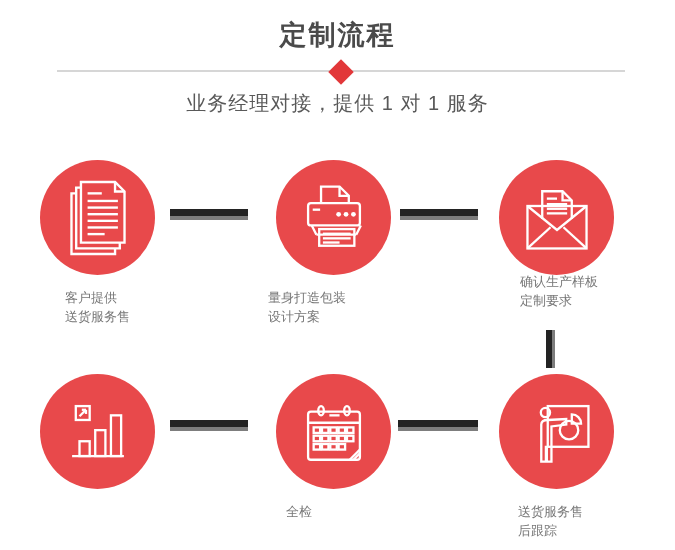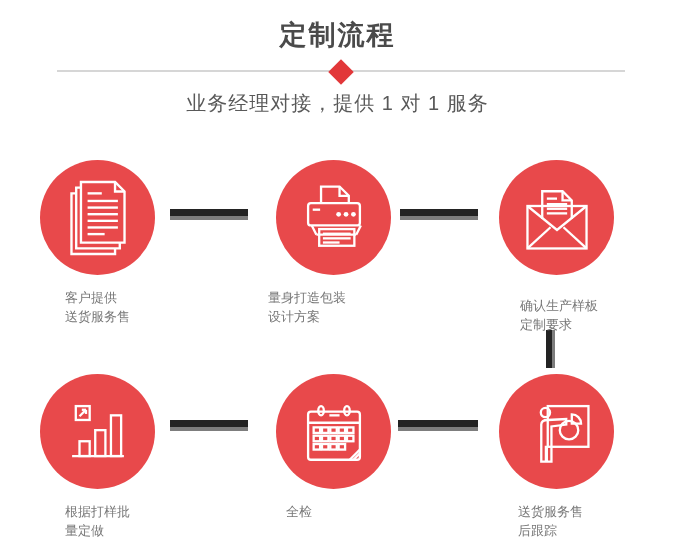--- a/index.html
+++ b/index.html
@@ -19,21 +19,21 @@
   .circle{position:absolute;width:115px;height:115px;border-radius:50%;background:#e8494b;
           display:flex;align-items:center;justify-content:center;}
   .c1{left:40px;top:160px}.c2{left:276px;top:160px}.c3{left:499px;top:160px}
   .c4{left:40px;top:374px}.c5{left:276px;top:374px}.c6{left:499px;top:374px}
 
   .icon{display:block;}
   .icon *{stroke:#ffffff;fill:none;stroke-width:2.5;stroke-linecap:butt;stroke-linejoin:miter;}
   .icon .dotf{fill:#ffffff;stroke:none;}
 
   .label{position:absolute;font-size:13px;line-height:19px;color:#777777;text-align:left;}
-  .l1{left:65px;top:288px}.l2{left:268px;top:288px}.l3{left:520px;top:296px}
+  .l1{left:65px;top:288px}.l2{left:268px;top:288px}.l3{left:520px;top:272px}
   .l4{left:65px;top:502px}.l5{left:286px;top:502px}.l6{left:518px;top:502px}
 
   .hbar{position:absolute;width:78px;}
   .hbar .bdark{height:7px;background:#232323;}
   .hbar .blight{height:4px;background:#7d7d7d;}
   .h1{left:170px;top:209px}.h2{left:400px;top:209px}.h3{left:170px;top:420px}.h4{left:398px;top:420px;width:80px}
 
   .vbar{position:absolute;left:546px;top:330px;height:38px;display:flex;}
   .vbar .bdark{width:6px;background:#232323;}
   .vbar .blight{width:3px;background:#7d7d7d;}
@@ -136,24 +136,20 @@
       <path d="M12,66 H68"></path>
       <rect x="20" y="50" width="11" height="16"></rect>
       <rect x="37" y="38" width="11" height="28"></rect>
       <rect x="54" y="22" width="11" height="44"></rect>
       <rect x="16" y="12" width="15" height="15"></rect>
       <path d="M20,23 L27,16"></path>
         <path d="M27,16 H22.5"></path>
         <path d="M27,16 V20.5"></path>
     </svg>
   </div>
-  <div class="label l4">
-    <div>根据打样批</div>
-    <div>量定做</div>
-  </div>
 
   <div class="circle c5">
     <svg class="icon" width="74" height="74" viewBox="0 0 80 80">
       <rect x="12" y="18" width="56" height="52" rx="3"></rect>
       <path d="M12,30 H68"></path>
       <ellipse cx="26" cy="17" rx="3" ry="5"></ellipse>
       <ellipse cx="54" cy="17" rx="3" ry="5"></ellipse>
       <path d="M35,22 H46"></path>
       <rect x="18" y="35" width="7" height="6"></rect>
         <rect x="27" y="35" width="7" height="6"></rect>

